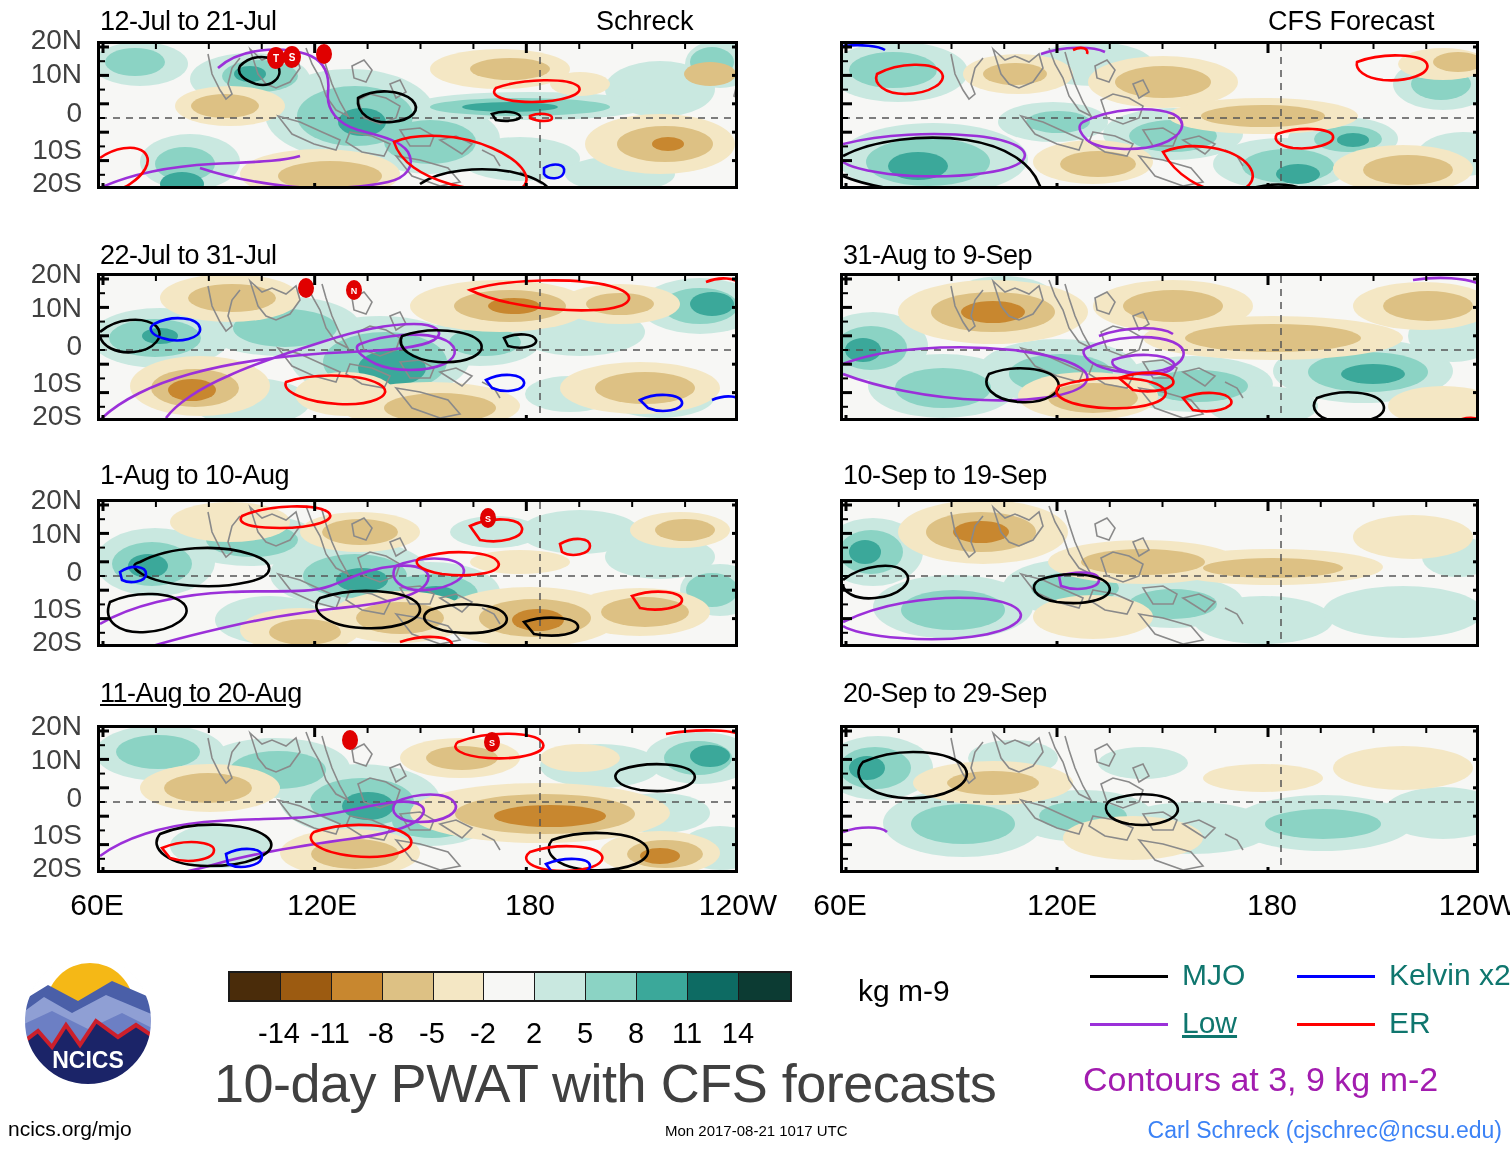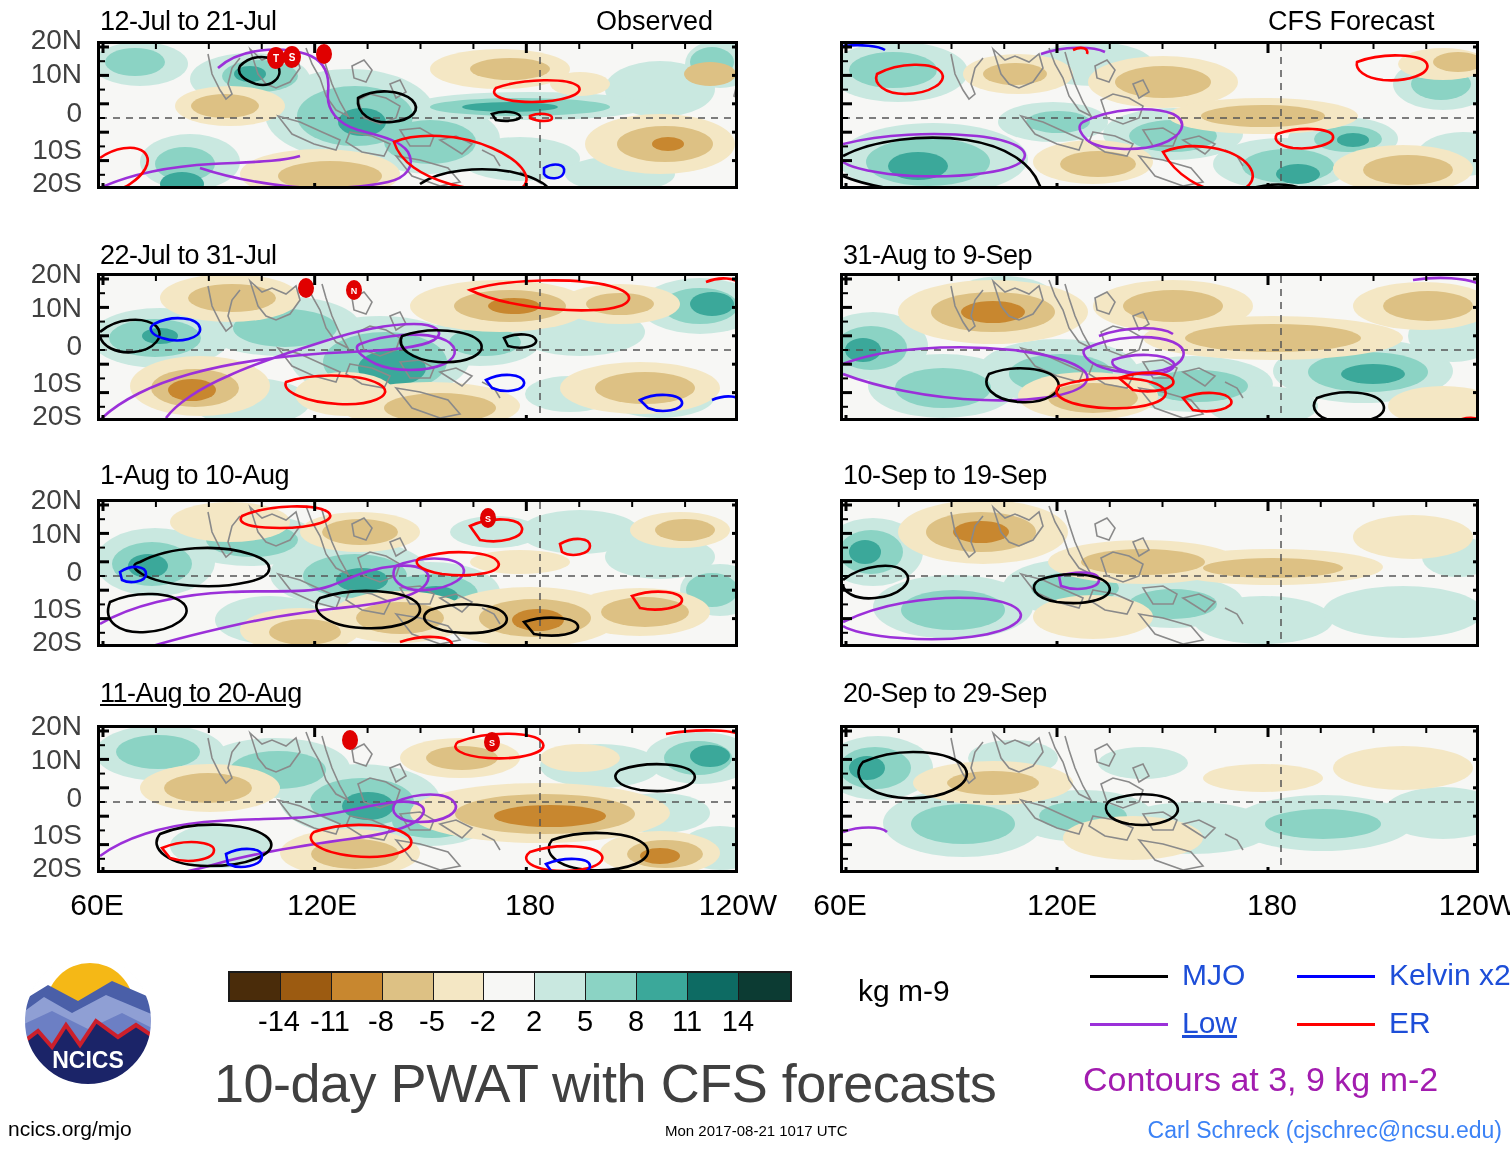--- a/index.html
+++ b/index.html
@@ -25,27 +25,27 @@
     width:82px;line-height:1;
   }
   .xlab{
     position:absolute;font-size:30px;color:#000;text-align:center;
     white-space:nowrap;
   }
   
   #colorbar{position:absolute;left:228px;top:971px;height:31px;display:flex;border:2px solid #1a1a1a;box-sizing:border-box;}
   #colorbar .seg{width:50.9px;height:100%;border-right:1px solid #1a1a1a;box-sizing:border-box;}
   #colorbar .seg:last-child{border-right:none;}
-  .cb-tick{position:absolute;font-size:29px;color:#000;text-align:center;transform:translateX(-50%);}
+  .cb-tick{position:absolute;font-size:29px;color:#000;text-align:center;transform:translateX(-50%);margin-top:12px;}
   #cb-units{position:absolute;left:858px;top:974px;font-size:30px;color:#000;}
   
   #main-title{position:absolute;left:214px;top:1052px;font-size:54px;color:#404040;white-space:nowrap;letter-spacing:-0.5px;}
   
   .leg-line{position:absolute;height:0;border-top:3px solid #000;width:78px;}
-  .leg-txt{position:absolute;font-size:30px;color:#1d4ed8;white-space:nowrap;}
+  .leg-txt{position:absolute;font-size:30px;color:#0f766e;white-space:nowrap;}
   #contour-note{position:absolute;left:1083px;top:1060px;font-size:34px;color:#a21caf;white-space:nowrap;}
   
   #footer-left{position:absolute;left:8px;top:1117px;font-size:21px;color:#000;}
   #footer-center{position:absolute;left:665px;top:1122px;font-size:15px;color:#000;}
   #footer-right{position:absolute;right:8px;top:1117px;font-size:23px;color:#3b82f6;white-space:nowrap;}
   
   #logo{position:absolute;left:22px;top:955px;width:132px;height:132px;}
 </style>
 </head>
 <body>
@@ -68,21 +68,21 @@
 <div class="ylab" style="left:0px;top:595px;">10S</div>
 <div class="ylab" style="left:0px;top:628px;">20S</div>
 
 <div class="ylab" style="left:0px;top:712px;">20N</div>
 <div class="ylab" style="left:0px;top:746px;">10N</div>
 <div class="ylab" style="left:0px;top:784px;">0</div>
 <div class="ylab" style="left:0px;top:821px;">10S</div>
 <div class="ylab" style="left:0px;top:854px;">20S</div>
 
 <div class="panel-title" style="left:100px;top:6px;">12-Jul to 21-Jul</div>
-<div class="panel-corner" style="left:596px;top:6px;">Observed</div>
+<div class="panel-corner" style="left:596px;top:6px;">Schreck</div>
 <div class="panel-title" style="left:843px;top:6px;margin-top:35px;">21-Aug to 30-Aug</div>
 <div class="panel-corner" style="left:1268px;top:6px;">CFS Forecast</div>
 
 <div class="panel-title" style="left:100px;top:240px;">22-Jul to 31-Jul</div>
 <div class="panel-title" style="left:843px;top:240px;">31-Aug to 9-Sep</div>
 
 <div class="panel-title" style="left:100px;top:460px;">1-Aug to 10-Aug</div>
 <div class="panel-title" style="left:843px;top:460px;">10-Sep to 19-Sep</div>
 
 <div class="panel-title" style="left:100px;top:678px;text-decoration:underline;">11-Aug to 20-Aug</div>

